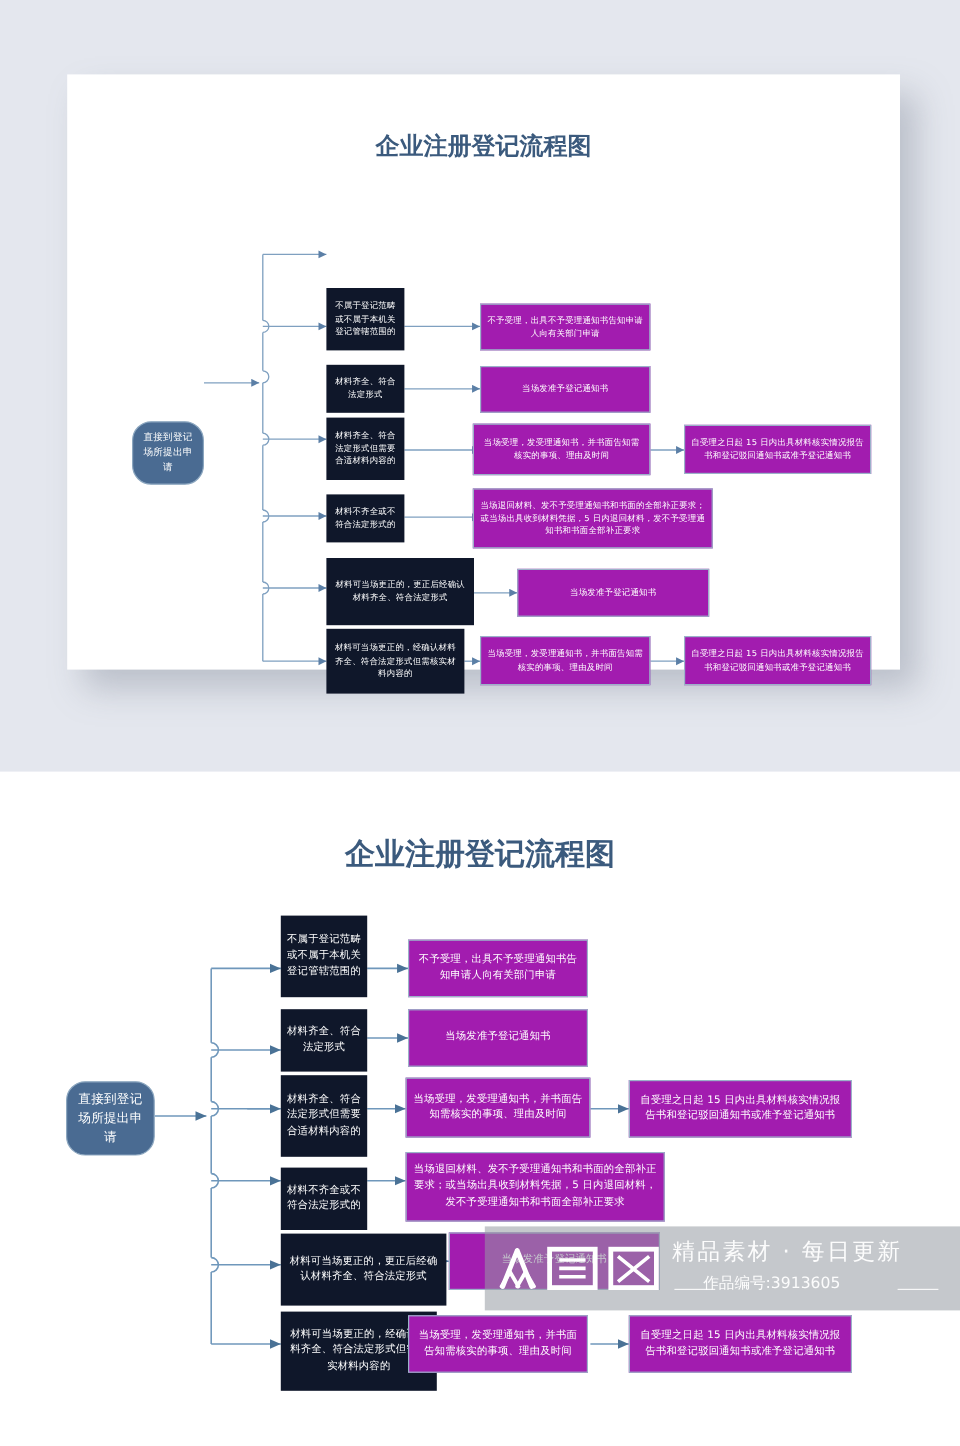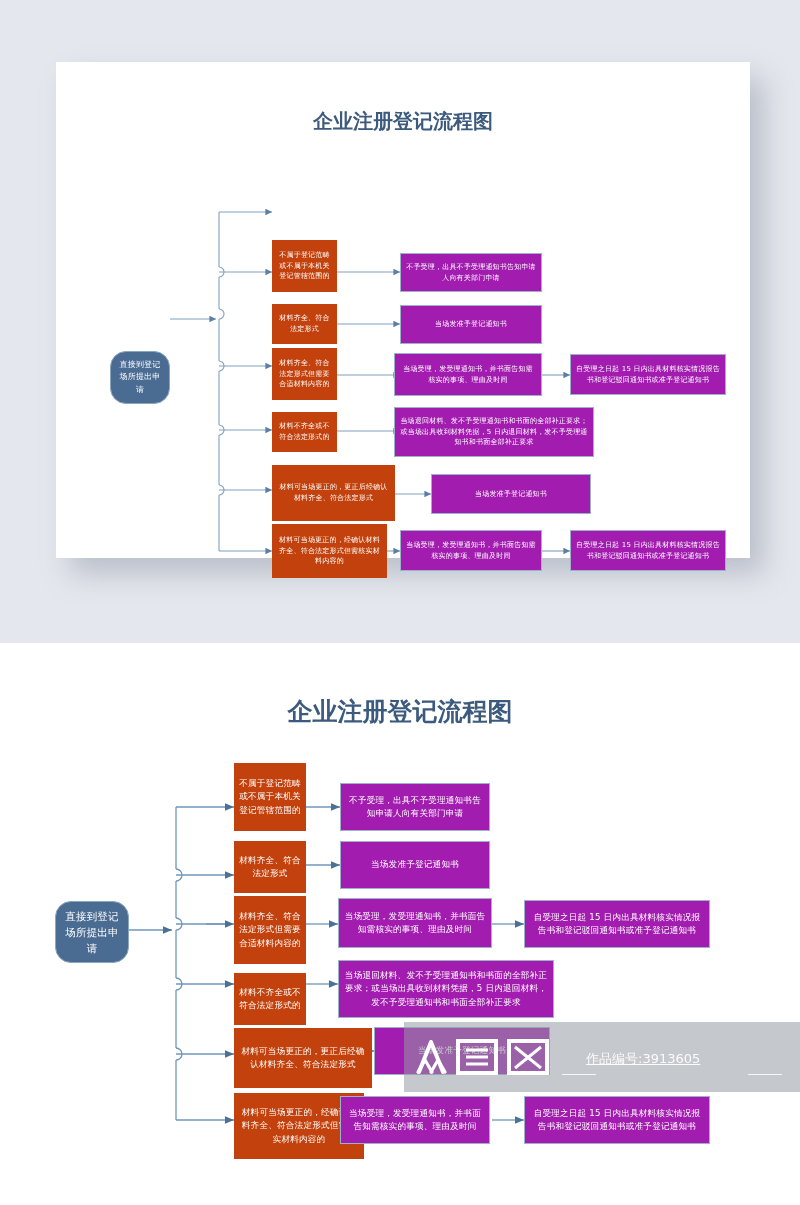--- a/index.html
+++ b/index.html
@@ -32,21 +32,21 @@
   .diagram { position: absolute; left: 0; top: 0; }
   .node {
     position: absolute;
     display: flex; align-items: center; justify-content: center;
     text-align: center;
     color: #ffffff;
     line-height: 1.55;
     letter-spacing: 0.2px;
     overflow: hidden;
   }
-  .node.orange { background: #c2410c; }
+  .node.orange { background: #0f172a; }
   .node.blue   { background: #a21caf; border: 1px solid #9bb2c9; }
   .node.start  {
     background: #4a6b92; border-radius: 16px; border: 1px solid #8ba6bf;
   }
   .node span { display: block; padding: 0 5px; }
   .title {
     position: absolute; width: 100%; text-align: center;
     color: #3b5a7d; font-weight: 700;
     font-family: "DejaVu Sans", "Liberation Sans", sans-serif;
   }
@@ -61,21 +61,21 @@
   }
   .wm-band {
     position: absolute; left: 404px; top: 1022px; width: 396px; height: 70px;
     background: rgba(150,155,163,0.55); z-index: 35;
   }
   .wm-right {
     position: absolute; left: 560px; top: 1030px; width: 230px; z-index: 41;
     color: #ffffff; text-align: left;
   }
   .wm-right .line1 { font-size: 19px; letter-spacing: 2px; opacity: .95; }
-  .wm-right .line2 { font-size: 13px; margin-top: 20px; margin-left: 26px; opacity: .95; text-decoration: underline; }
+  .wm-right .line2 { font-size: 13px; margin-top: 4px; margin-left: 26px; opacity: .95; }
   .wm-rule {
     position: absolute; height: 1px; background: rgba(255,255,255,.85); top: 1074px; z-index: 41;
   }
 </style>
 </head>
 <body>
 
 <div id="root">
 
   <div class="top-section">
@@ -303,18 +303,19 @@
         <rect x="53" y="13" width="38" height="32"></rect>
         <path d="M61,22 L83,22 M61,29 L83,29 M61,36 L83,36" stroke-width="3"></path>
 
         <rect x="104" y="13" width="38" height="32"></rect>
         <path d="M110,19 L136,40 M136,19 L110,40" stroke-width="3"></path>
       </g>
     </svg>
   </div>
 
   <div class="wm-right">
+    <div class="line1">精品素材 · 每日更新</div>
     <div class="line2">作品编号:3913605</div>
   </div>
   <div class="wm-rule" style="left:562px; width:34px;"></div>
   <div class="wm-rule" style="left:748px; width:34px;"></div>
 
 </div>
 
 </body></html>

